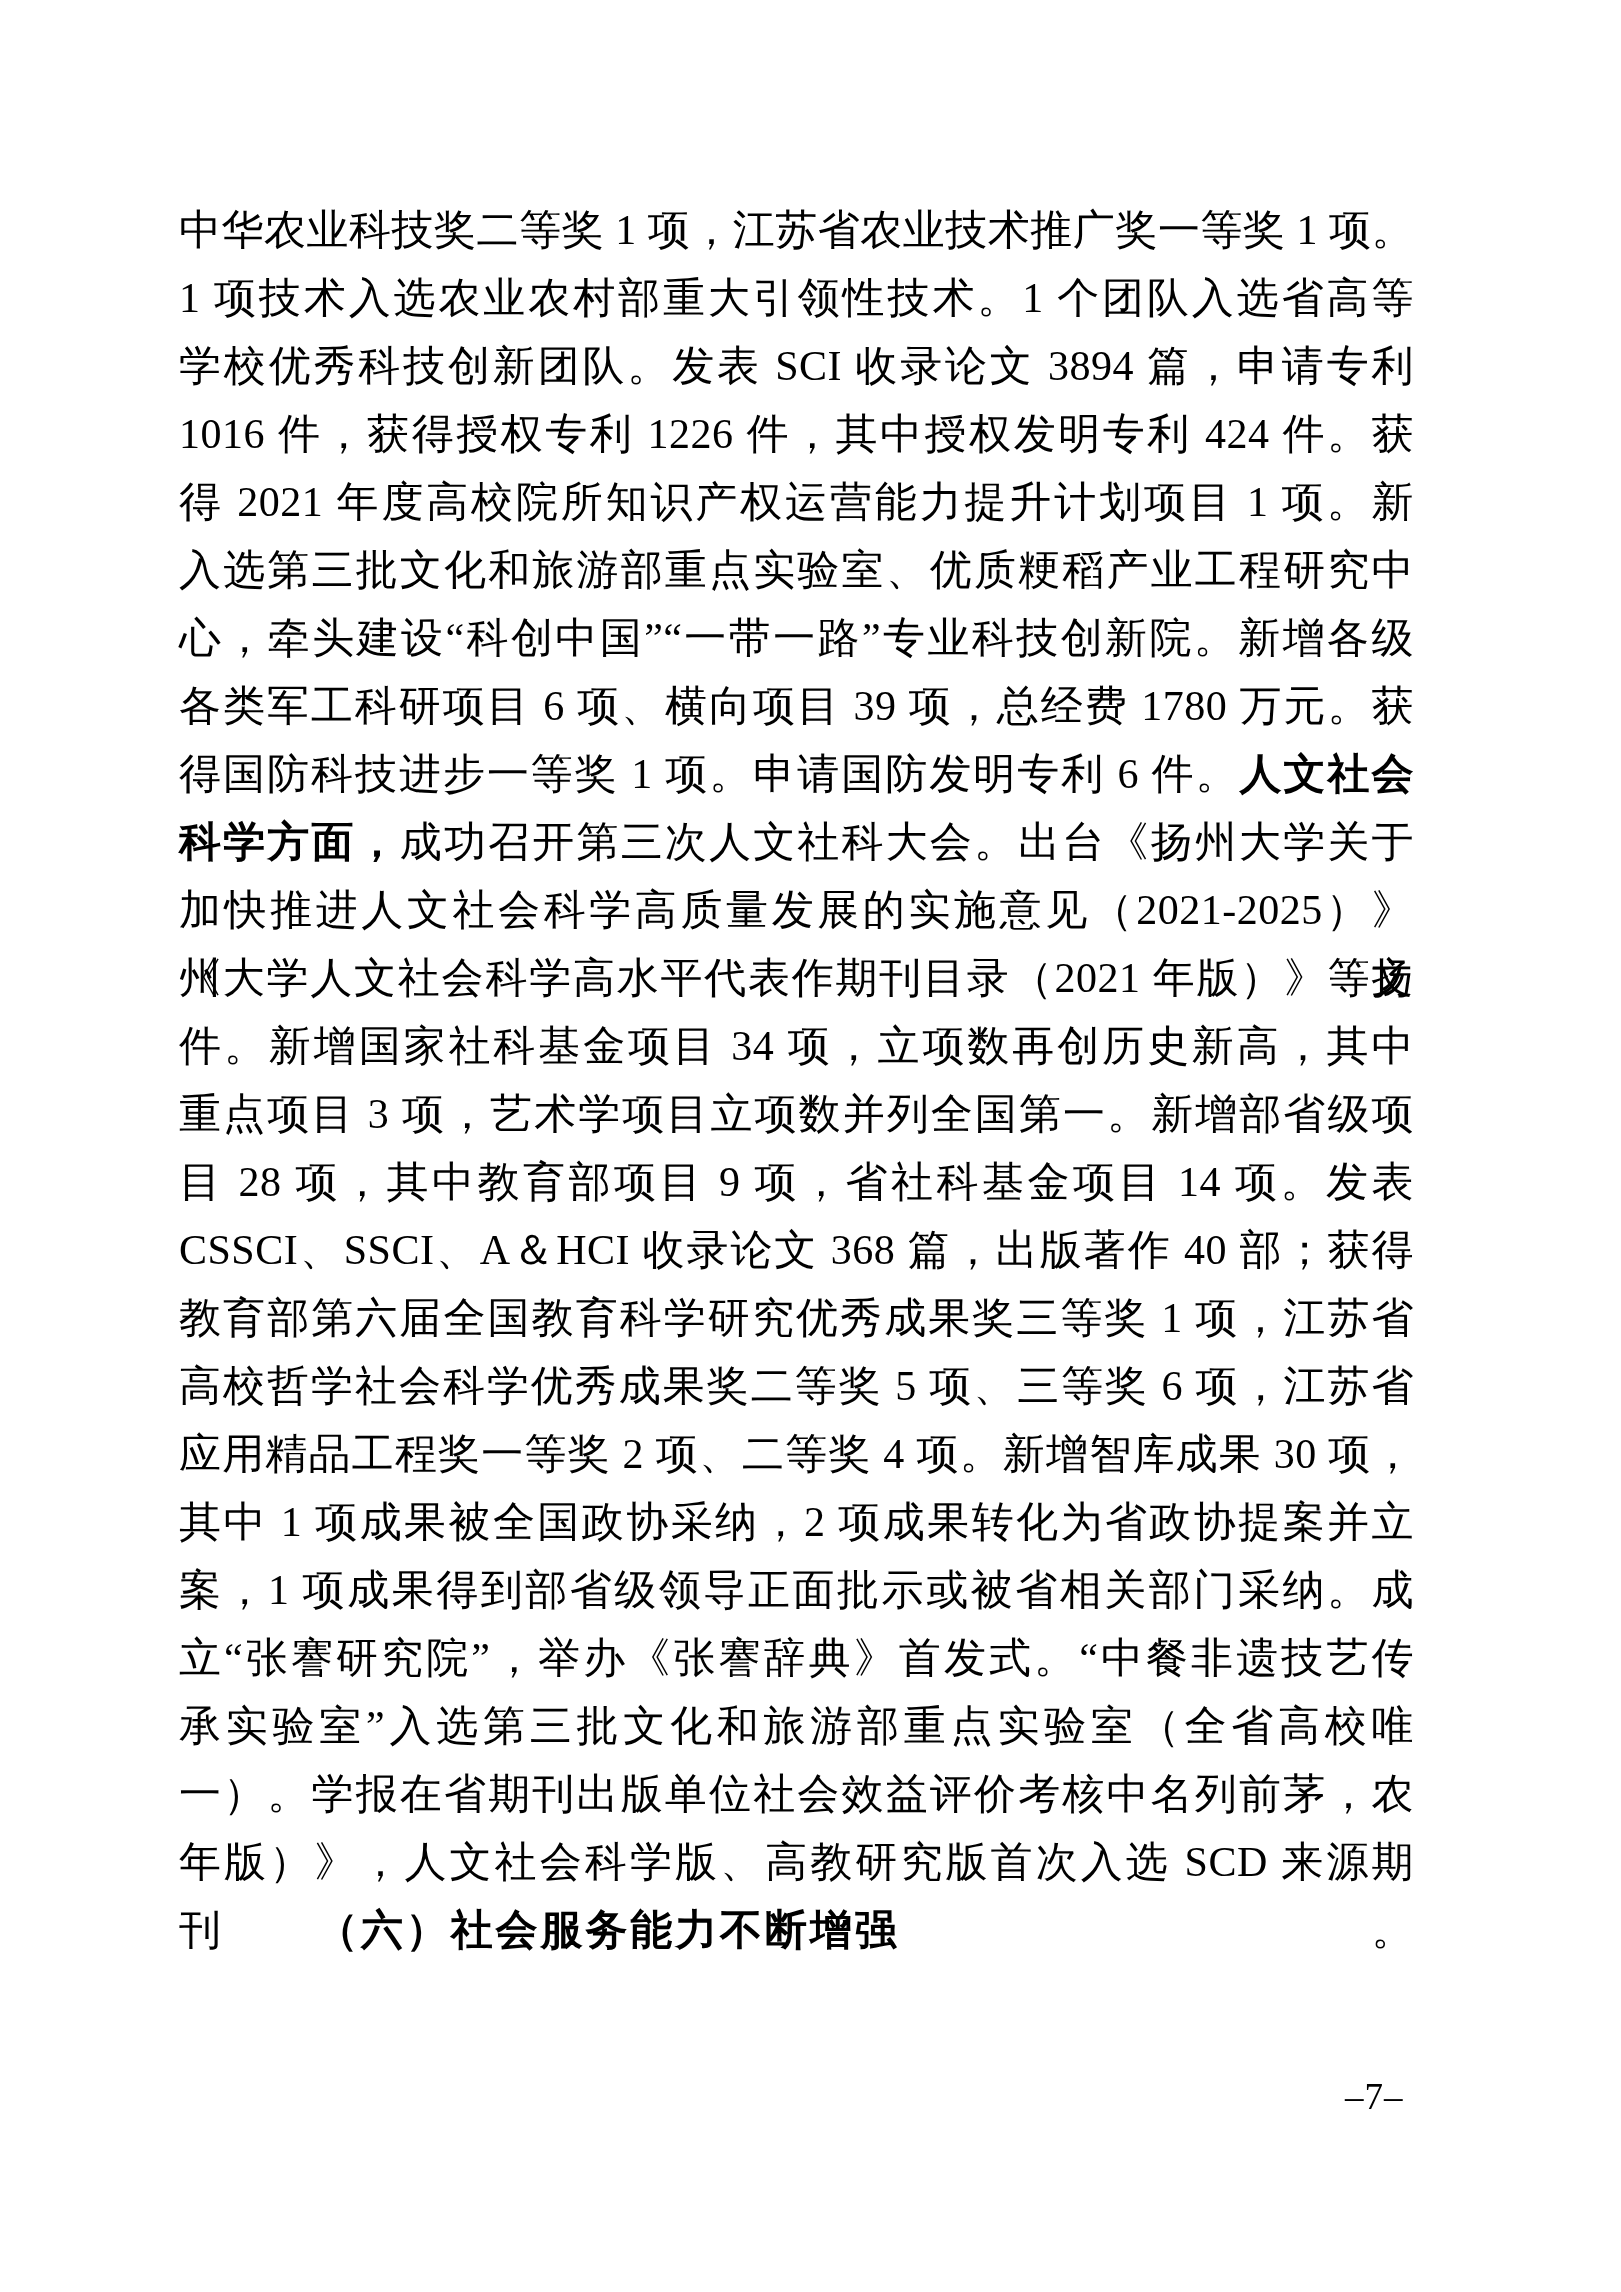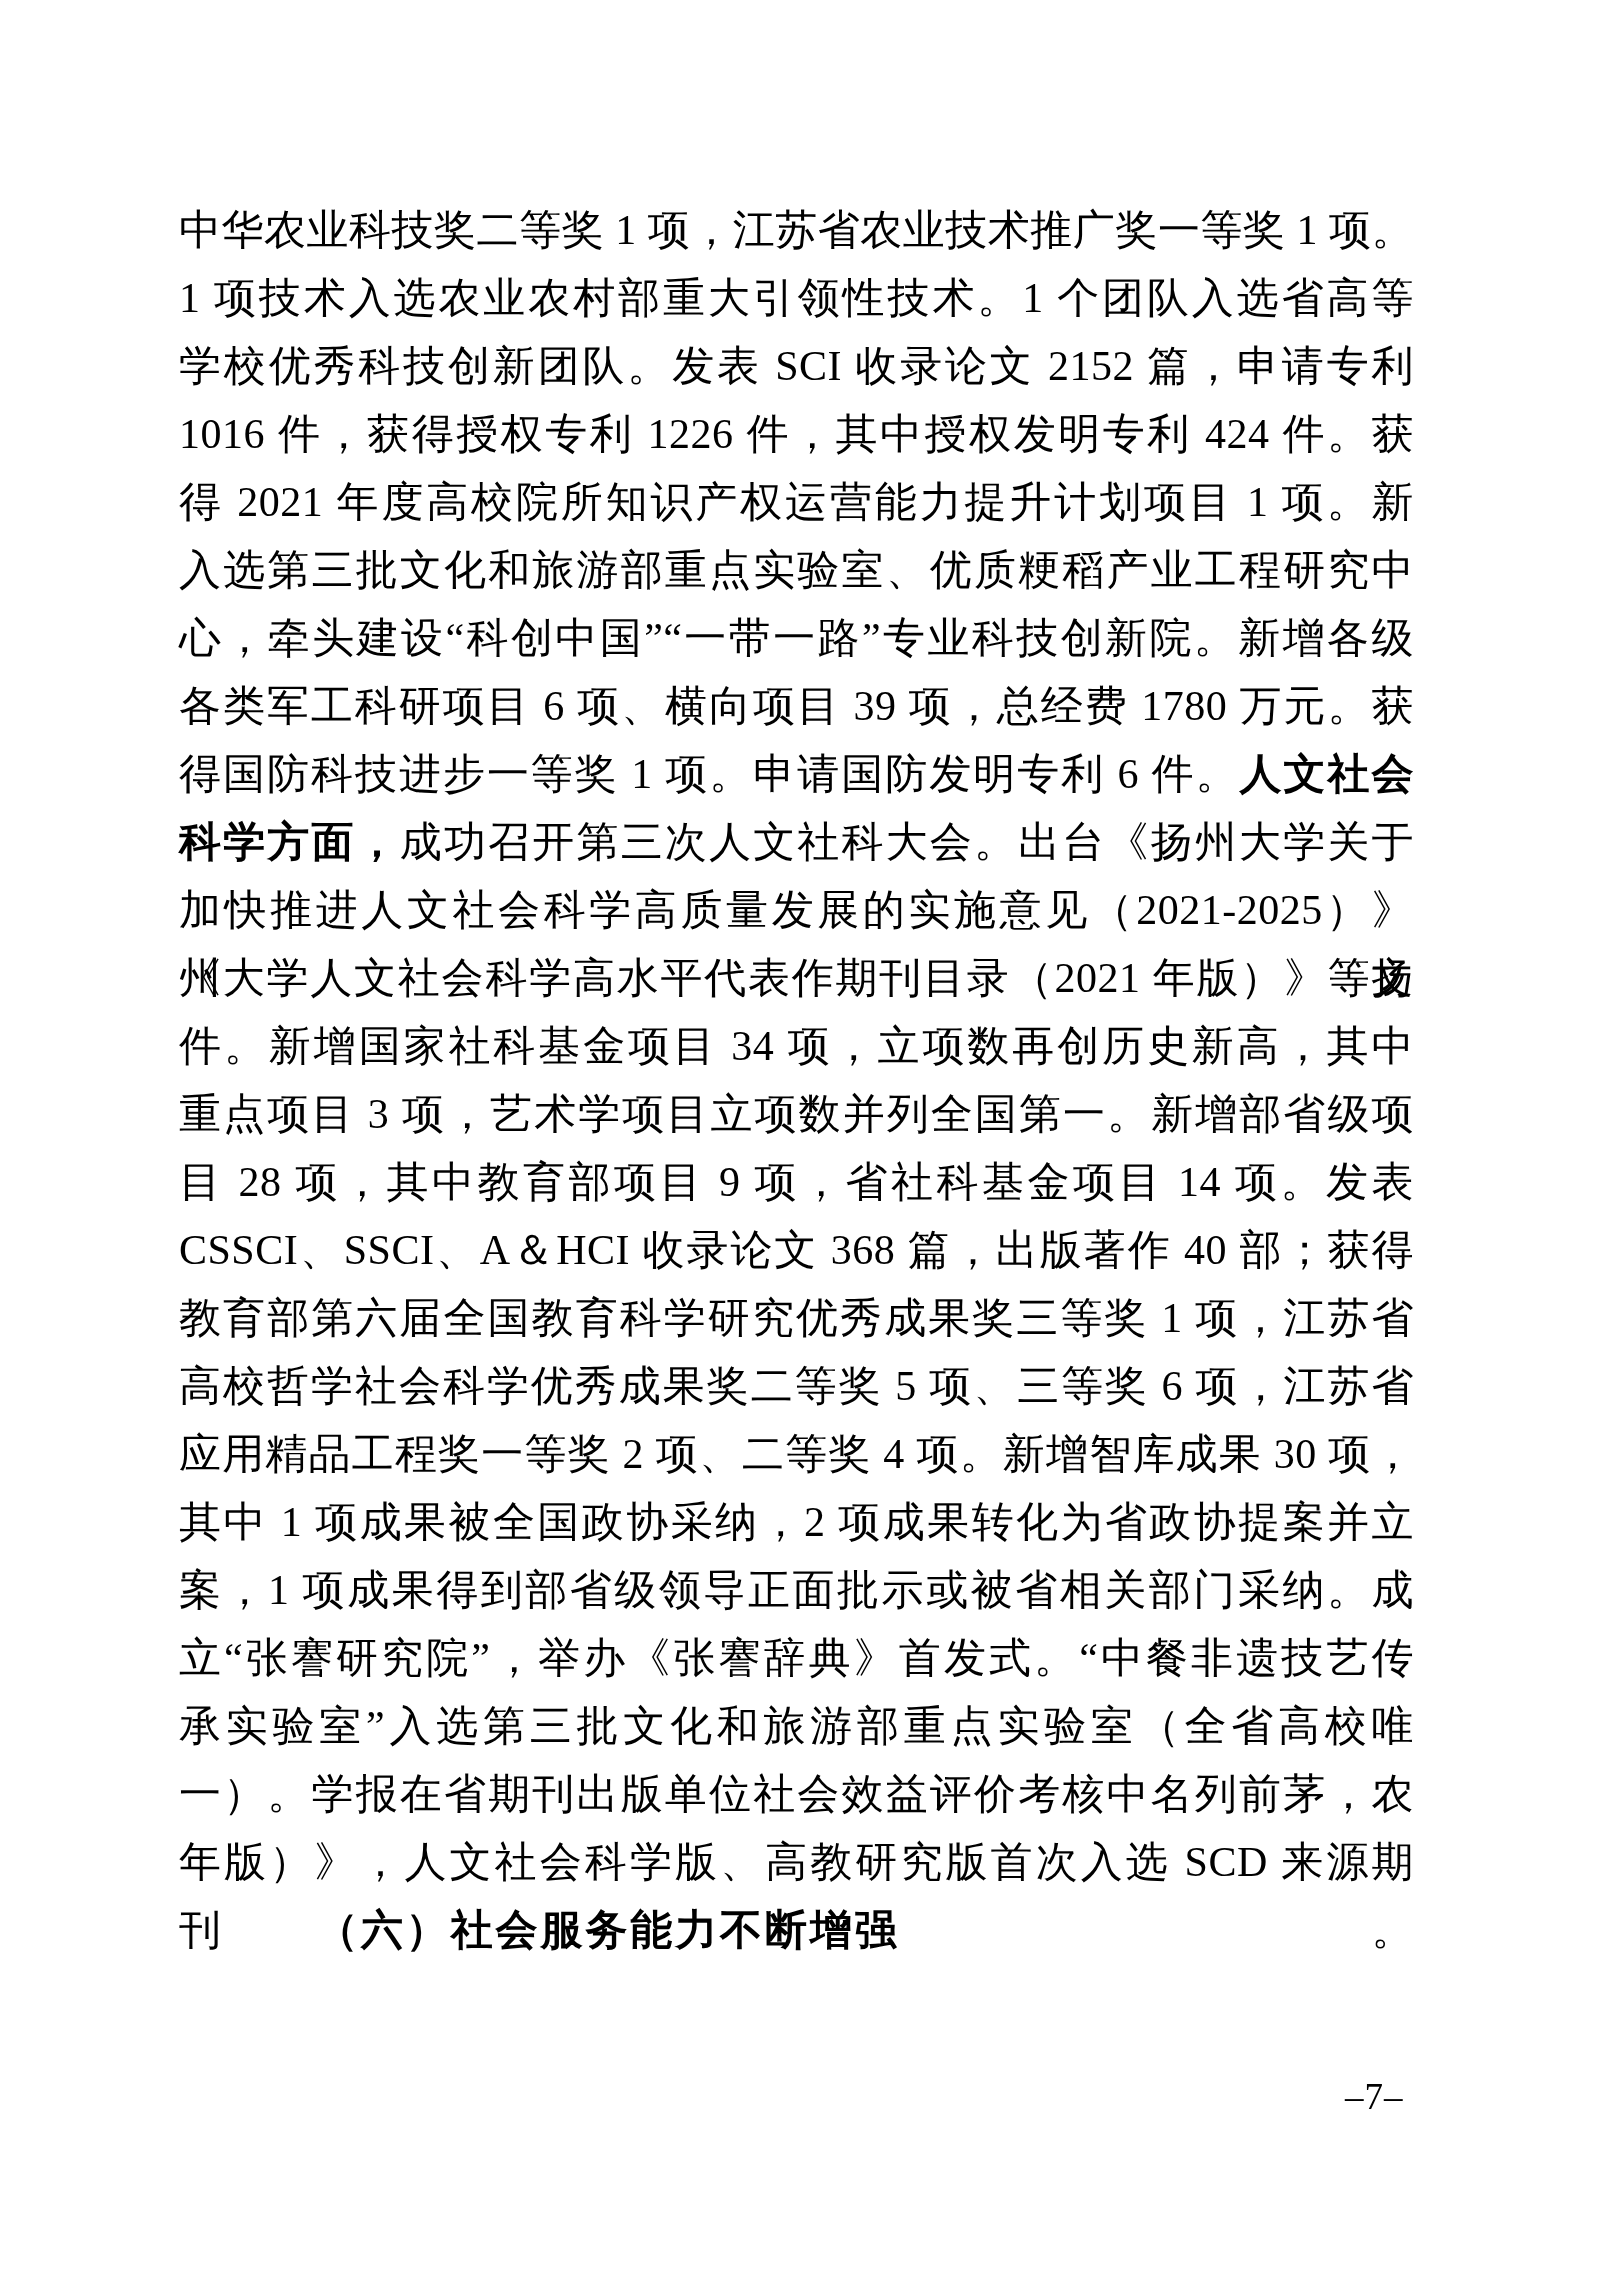--- a/index.html
+++ b/index.html
@@ -54,21 +54,21 @@
     letter-spacing: 1px;
   }
 </style>
 </head>
 <body>
 
 <div class="page">
   <div class="text-block">
       <div class="line"><span class="seg">中华农业科技奖二等奖 1 项，江苏省农业技术推广奖一等奖 1 项。</span></div>
       <div class="line"><span class="seg">1 项技术入选农业农村部重大引领性技术。1 个团队入选省高等</span></div>
-      <div class="line"><span class="seg">学校优秀科技创新团队。发表 SCI 收录论文 2152 篇，申请专利</span></div>
+      <div class="line"><span class="seg">学校优秀科技创新团队。发表 SCI 收录论文 3894 篇，申请专利</span></div>
       <div class="line"><span class="seg">1016 件，获得授权专利 1226 件，其中授权发明专利 424 件。获</span></div>
       <div class="line"><span class="seg">得 2021 年度高校院所知识产权运营能力提升计划项目 1 项。新</span></div>
       <div class="line"><span class="seg">入选第三批文化和旅游部重点实验室、优质粳稻产业工程研究中</span></div>
       <div class="line"><span class="seg">心，牵头建设“科创中国”“一带一路”专业科技创新院。新增各级</span></div>
       <div class="line"><span class="seg">各类军工科研项目 6 项、横向项目 39 项，总经费 1780 万元。获</span></div>
       <div class="line"><span class="seg">得国防科技进步一等奖 1 项。申请国防发明专利 6 件。</span><span class="seg bold">人文社会</span></div>
       <div class="line"><span class="seg bold">科学方面，</span><span class="seg">成功召开第三次人文社科大会。出台《扬州大学关于</span></div>
       <div class="line"><span class="seg">加快推进人文社会科学高质量发展的实施意见（2021-2025）》《扬</span></div>
       <div class="line"><span class="seg">州大学人文社会科学高水平代表作期刊目录（2021 年版）》等文</span></div>
       <div class="line"><span class="seg">件。新增国家社科基金项目 34 项，立项数再创历史新高，其中</span></div>

